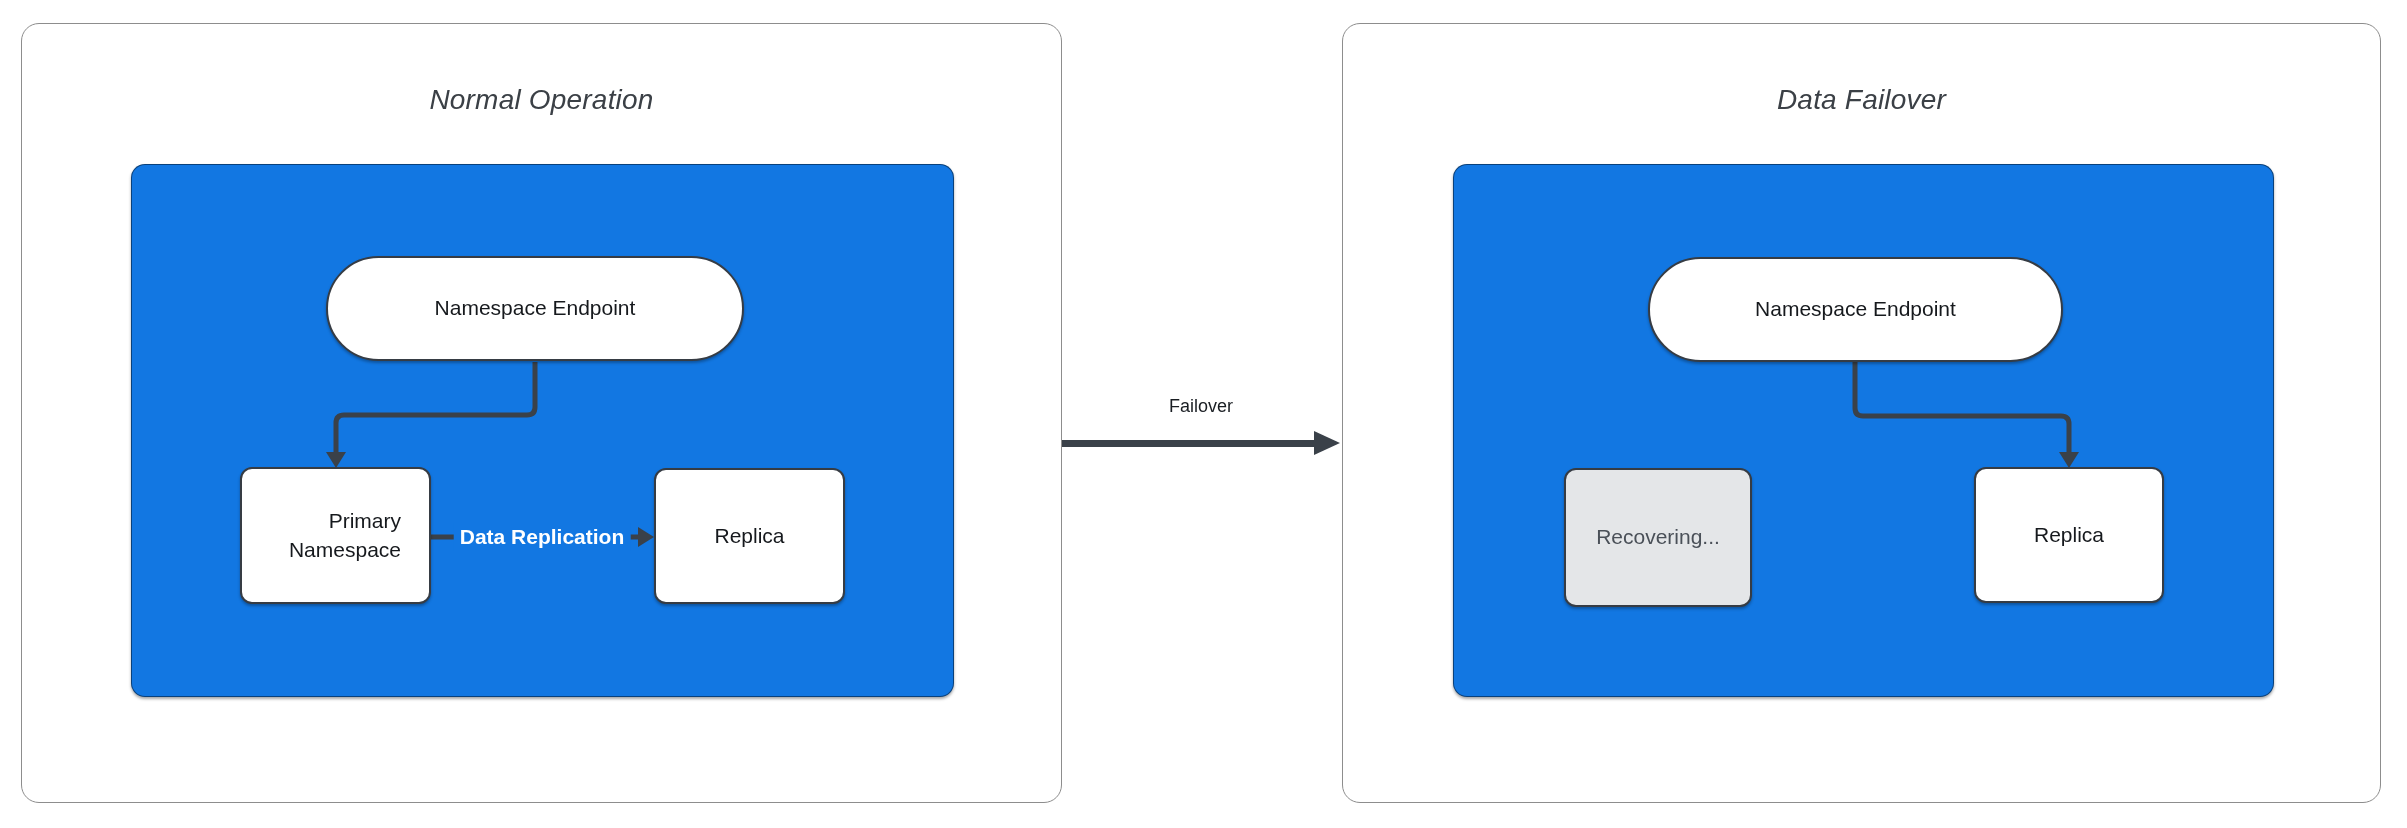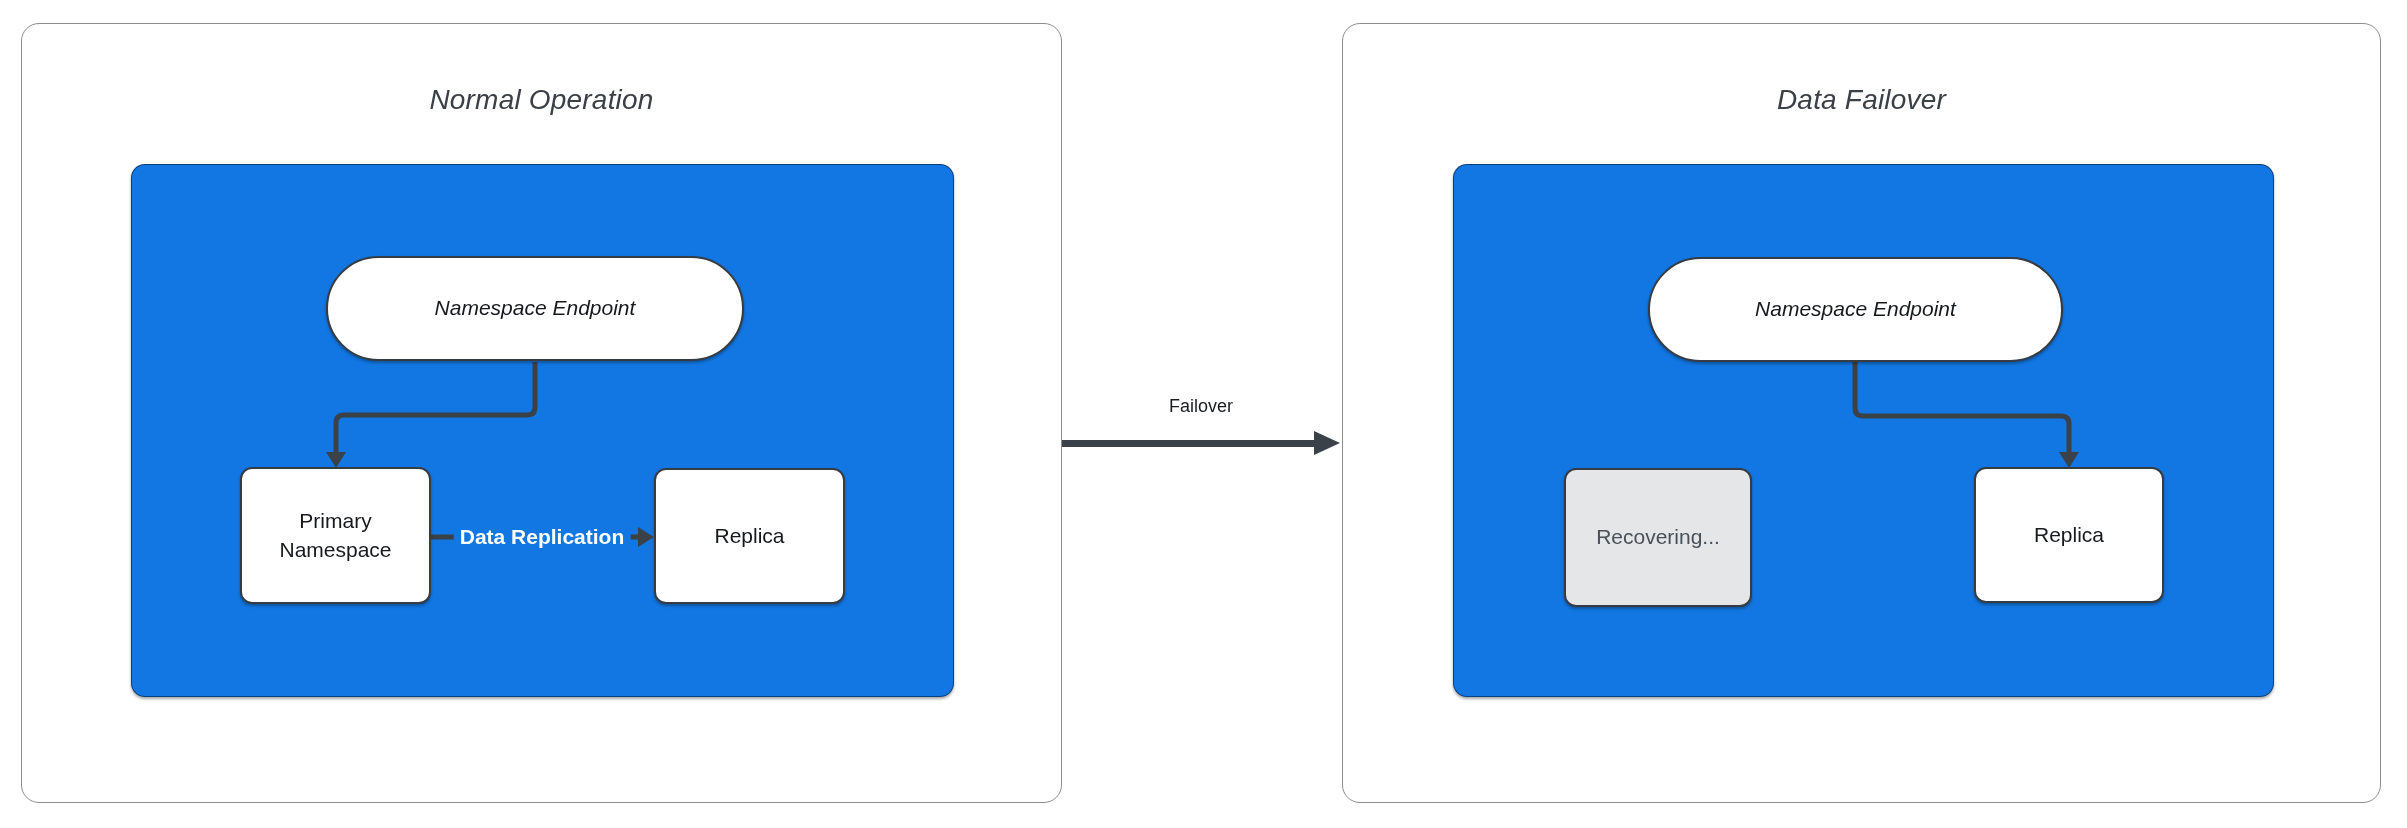--- a/index.html
+++ b/index.html
@@ -61,21 +61,20 @@
     color: #16191d;
     font-size: 21px;
     line-height: 1.35;
     border-radius: 12px;
     box-shadow: 0 2px 3px rgba(0,0,0,0.3);
     box-sizing: border-box;
   }
   .node.pill {
     border-radius: 60px;
     border-width: 2.5px;
-    font-style: italic;
   }
   .node.recovering {
     background: #e4e6e8;
     color: #4a5058;
   }
 
   .connectors {
     position: absolute;
     left: 0;
     top: 0;
@@ -144,21 +143,21 @@
       <path class="edge" d="M513,338 V383 Q513,391 505,391 H322 Q314,391 314,399 V429"></path>
       <polygon class="head" points="304,428 324,428 314,444"></polygon>
       <path class="edge" d="M409,513 H616"></path>
       <polygon class="head" points="616,503 616,523 632,513"></polygon>
     </svg>
 
     <div class="node pill" style="left:304px; top:232px; width:418px; height:105px;">
       <span>Namespace Endpoint</span>
     </div>
 
-    <div class="node" style="left:218px; top:443px; width:191px; height:137px; padding:0 28px;">
+    <div class="node" style="left:218px; top:443px; width:191px; height:137px; padding:0 28px;text-align:right;">
       <span>Primary Namespace</span>
     </div>
 
     <div class="node" style="left:632px; top:444px; width:191px; height:136px;">
       <span>Replica</span>
     </div>
 
     <div class="edge-label" style="left:520px; top:513px;">Data Replication</div>
   </section>
 

